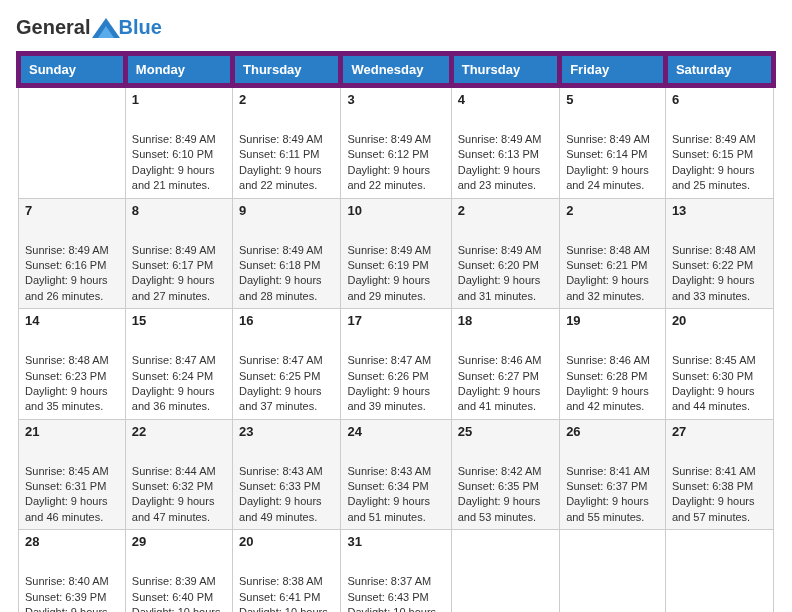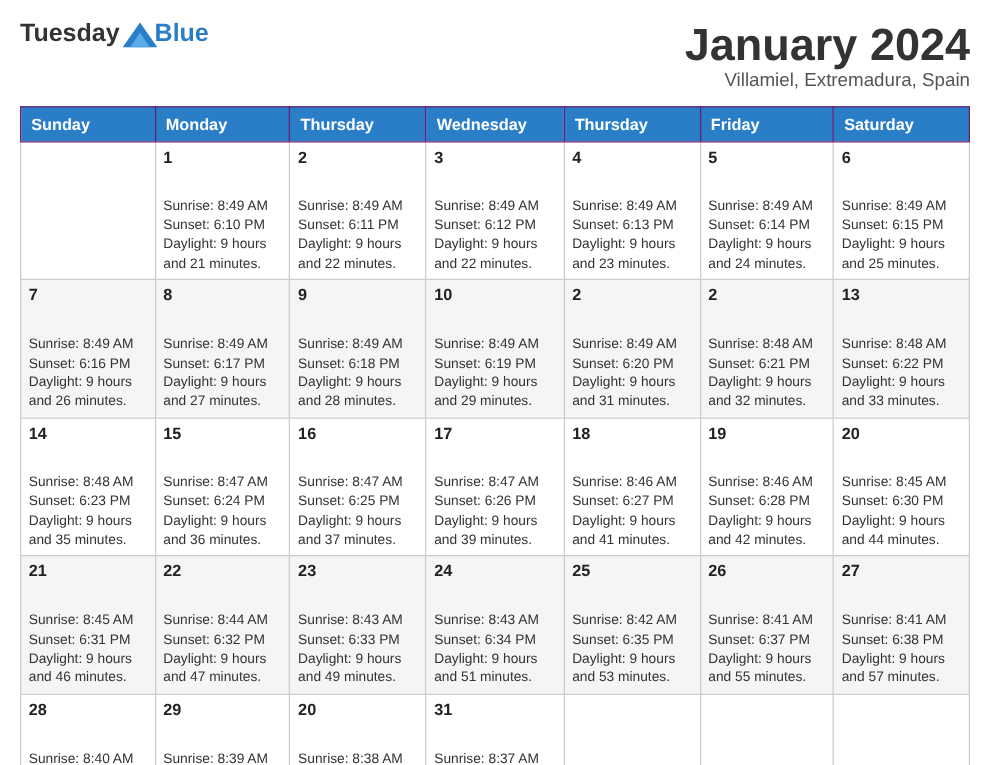--- a/index.html
+++ b/index.html
@@ -54,21 +54,21 @@
       border-collapse: collapse;
       font-size: 11.5px;
     }
     .calendar th {
       background: #2a7ec8;
       color: #fff;
       text-align: left;
       padding: 6px 8px;
       font-size: 13px;
       font-weight: bold;
-      border: 1px solid #701a75;
+      border: 5px solid #701a75;
     }
     .calendar td {
       vertical-align: top;
       padding: 4px 6px;
       border: 1px solid #ccc;
       width: 113px;
       min-height: 80px;
       background: #fff;
     }
     .calendar tr:nth-child(even) td {
@@ -89,31 +89,27 @@
     .empty-cell {
       background: #fff !important;
     }
   </style>
 </head>
 <body>
 
 <div class="header">
   <div class="logo">
     <div class="logo-text">
-      <span class="logo-general">Tuesday</span>
+      <span class="logo-general">General</span>
       <svg class="logo-icon" viewBox="0 0 28 20" xmlns="http://www.w3.org/2000/svg">
         <polygon points="0,20 14,0 28,20" fill="#2a7ec8"></polygon>
         <polygon points="6,20 14,8 22,20" fill="#5aabea"></polygon>
       </svg>
       <span class="logo-blue">Blue</span>
     </div>
-  </div>
-  <div class="title-block">
-    <div class="calendar-title">January 2024</div>
-    <div class="calendar-subtitle">Villamiel, Extremadura, Spain</div>
   </div>
 </div>
 
 <table class="calendar">
   <thead>
     <tr>
       <th>Sunday</th>
       <th>Monday</th>
       <th>Thursday</th>
       <th>Wednesday</th>

